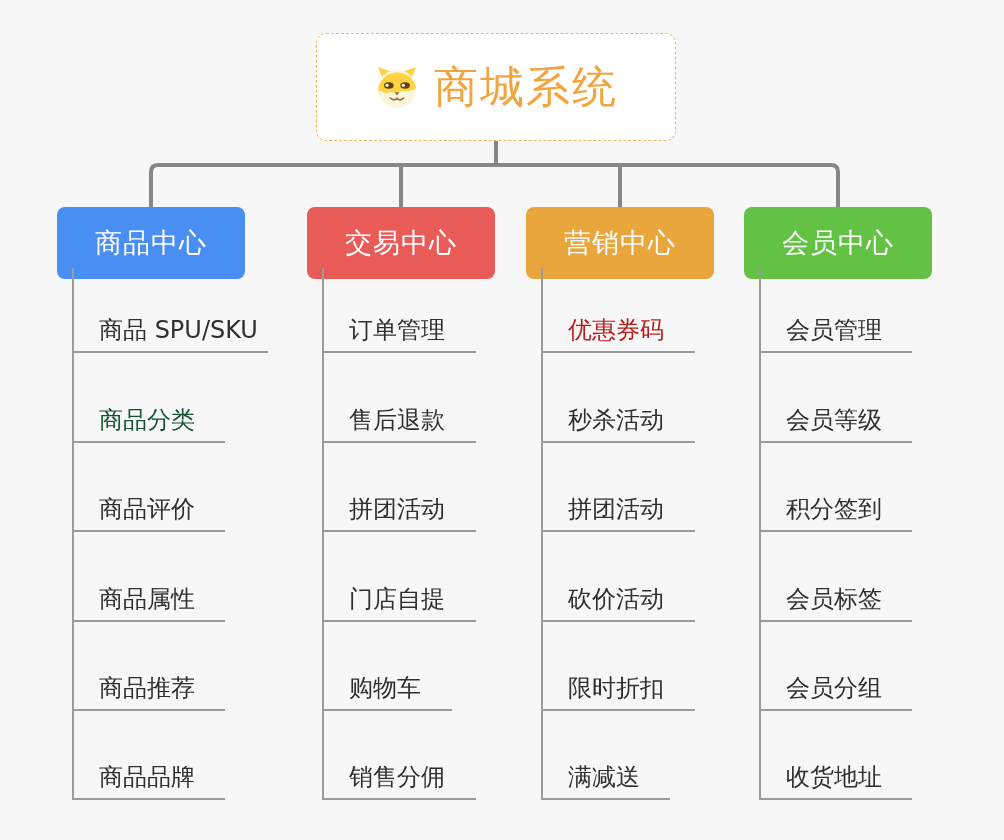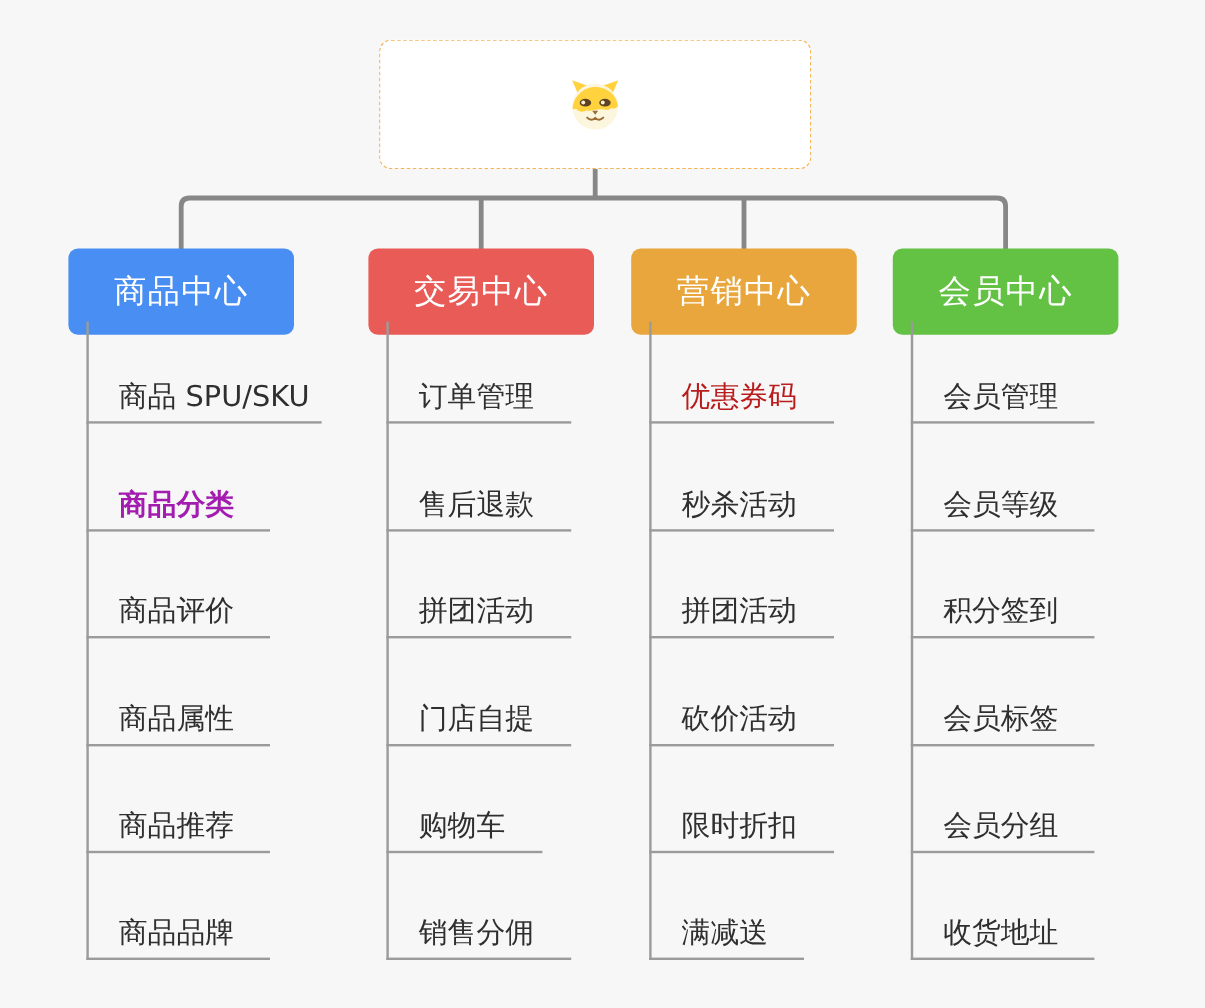--- a/index.html
+++ b/index.html
@@ -95,31 +95,32 @@
       <path d="M39 15 L44 3 L30 8 Z" fill="#ffd23e"></path>
       <circle cx="24" cy="26" r="20" fill="#fdf6de"></circle>
       <path d="M4.3 28 a20 20 0 0 1 39.4 -4 c0.3 2.6 -2.8 4.2 -5.8 3.2 c-2 2.8 -6 1 -9.9 1 c-4 0 -8.2 2.4 -11.2 0.9 c-3 2 -7.5 1.4 -8.9 -1.1 z" fill="#ffd23e"></path>
       <ellipse cx="15.5" cy="22.5" rx="5" ry="3.4" fill="#5e4322"></ellipse>
       <ellipse cx="32.5" cy="22.5" rx="5" ry="3.4" fill="#5e4322"></ellipse>
       <circle cx="13.6" cy="22.3" r="1.7" fill="#fdf2cf"></circle>
       <circle cx="30.6" cy="22.3" r="1.7" fill="#fdf2cf"></circle>
       <path d="M21.4 29.5 h5.2 l-2.6 3.4 z" fill="#9c6b33"></path>
       <path d="M17 35.5 q3.5 3.6 7 0.2 q3.5 3.4 7 -0.2" stroke="#9c6b33" stroke-width="1.7" fill="none" stroke-linecap="round"></path>
     </svg>
+    <span class="root-title" style="color: rgb(242, 165, 62);">商城系统</span>
   </div>
 
   <div class="branch-header bh-1" style="background: rgb(73, 142, 242);">商品中心</div>
   <div class="branch-header bh-2" style="background: rgb(233, 91, 87);">交易中心</div>
   <div class="branch-header bh-4" style="background: rgb(99, 193, 68);">会员中心</div>
   <div class="branch-header bh-3" style="background: rgb(232, 166, 60);">营销中心</div>
 
   <div id="leaves">
       <div class="trunk" style="left: 72px; top: 268px; height: 532px; background: rgb(155, 155, 155);"></div>
       <div class="leaf" style="left: 72px; top: 303px; width: 196px; border-bottom-color: rgb(155, 155, 155); color: rgb(47, 47, 47);">商品 SPU/SKU</div>
-      <div class="leaf" style="left: 72px; top: 393px; width: 153px; border-bottom-color: rgb(155, 155, 155); color: #a21caf; font-weight: bold;">商品分类</div>
+      <div class="leaf" style="left: 72px; top: 393px; width: 153px; border-bottom-color: rgb(155, 155, 155); color: #14532d;">商品分类</div>
       <div class="leaf" style="left: 72px; top: 482px; width: 153px; border-bottom-color: rgb(155, 155, 155); color: rgb(47, 47, 47);">商品评价</div>
       <div class="leaf" style="left: 72px; top: 572px; width: 153px; border-bottom-color: rgb(155, 155, 155); color: rgb(47, 47, 47);">商品属性</div>
       <div class="leaf" style="left: 72px; top: 661px; width: 153px; border-bottom-color: rgb(155, 155, 155); color: rgb(47, 47, 47);">商品推荐</div>
       <div class="leaf" style="left: 72px; top: 750px; width: 153px; border-bottom-color: rgb(155, 155, 155); color: rgb(47, 47, 47);">商品品牌</div>
       <div class="trunk" style="left: 322px; top: 268px; height: 532px; background: rgb(155, 155, 155);"></div>
       <div class="leaf" style="left: 322px; top: 303px; width: 154px; border-bottom-color: rgb(155, 155, 155); color: rgb(47, 47, 47);">订单管理</div>
       <div class="leaf" style="left: 322px; top: 393px; width: 154px; border-bottom-color: rgb(155, 155, 155); color: rgb(47, 47, 47);">售后退款</div>
       <div class="leaf" style="left: 322px; top: 482px; width: 154px; border-bottom-color: rgb(155, 155, 155); color: rgb(47, 47, 47);">拼团活动</div>
       <div class="leaf" style="left: 322px; top: 572px; width: 154px; border-bottom-color: rgb(155, 155, 155); color: rgb(47, 47, 47);">门店自提</div>
       <div class="leaf" style="left: 322px; top: 661px; width: 130px; border-bottom-color: rgb(155, 155, 155); color: rgb(47, 47, 47);">购物车</div>

